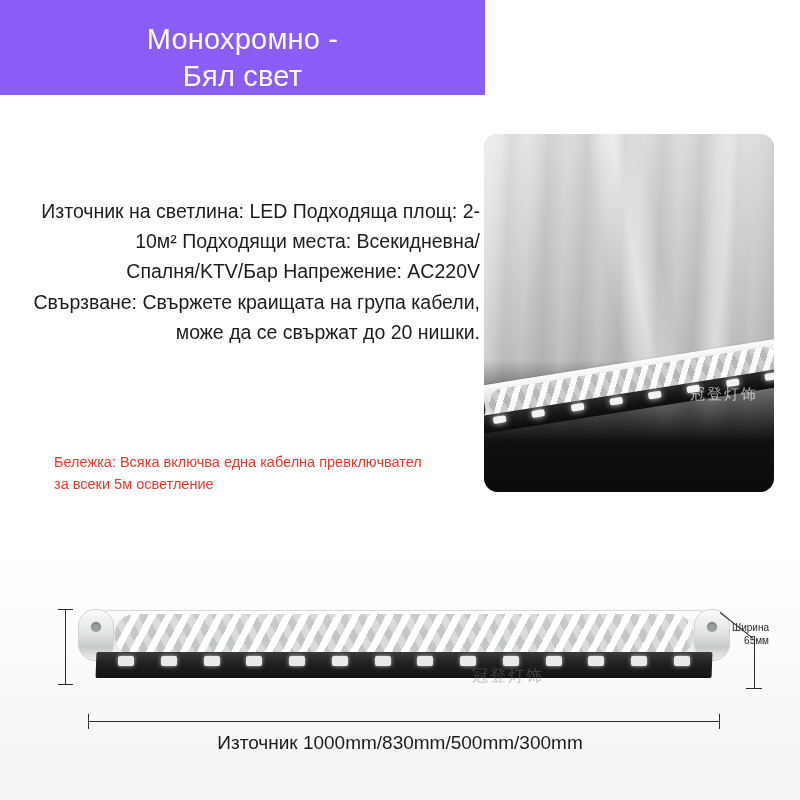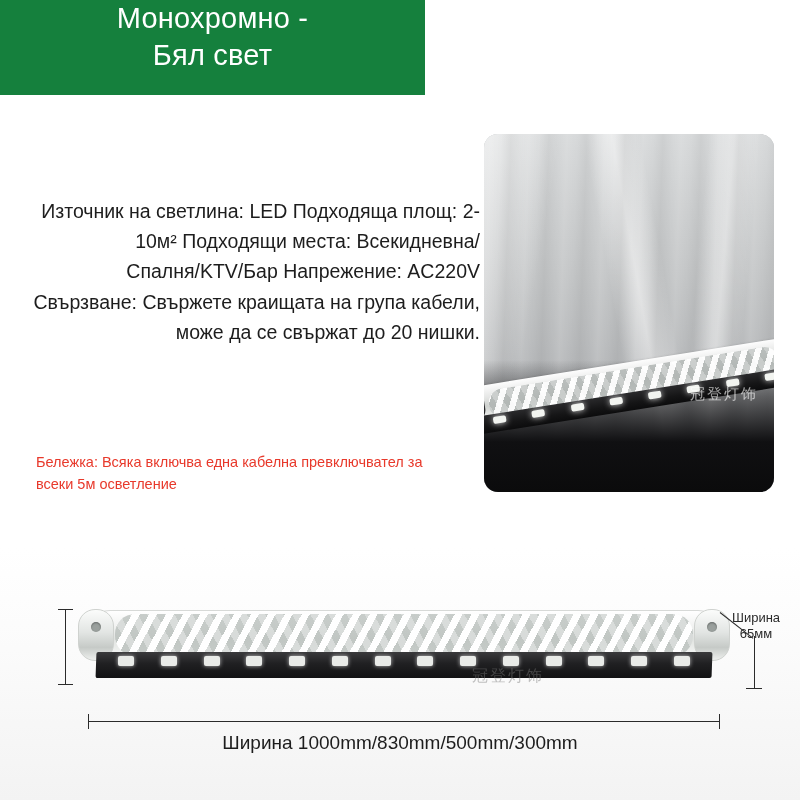--- a/index.html
+++ b/index.html
@@ -13,25 +13,25 @@
     font-family: "Liberation Sans", sans-serif;
     overflow: hidden;
     position: relative;
   }
 
   
   .header-banner {
     position: absolute;
     left: 0;
     top: 0;
-    width: 425px;
+    width: 485px;
     height: 95px;
-    background: #15803d;
+    background: #8b5cf6;
     display: flex;
-    align-items: flex-start;
+    align-items: flex-end;
     justify-content: center;
   }
   .header-banner-text {
     color: #ffffff;
     font-size: 29px;
     line-height: 1.28;
     text-align: center;
     white-space: pre-line;
     padding: 0 10px;
     letter-spacing: 0.2px;
@@ -58,20 +58,21 @@
     left: 36px;
     top: 452px;
     width: 400px;
   }
   .note-text {
     font-size: 14.5px;
     line-height: 1.5;
     color: #e8392b;
     text-align: left;
     white-space: pre-line;
+    margin-left: 18px;
   }
 
   
   .photo-card {
     position: absolute;
     left: 484px;
     top: 134px;
     width: 290px;
     height: 358px;
     border-radius: 14px;
@@ -352,26 +353,26 @@
     position: absolute;
     left: 30px;
     width: 16px;
     height: 1px;
     background: #2b2b2b;
   }
   .dim-width .tick.bot { top: 82px; }
   .width-label {
     position: absolute;
     left: 16px;
-    top: 4px;
-    font-size: 13px;
+    top: 16px;
+    font-size: 10px;
     line-height: 1.25;
     color: #2b2b2b;
     white-space: pre-line;
-    text-align: center;
+    text-align: right;
   }
 
   .length-label {
     position: absolute;
     left: 0;
     right: 0;
     top: 184px;
     text-align: center;
     font-size: 19px;
     color: #1d1d1d;
@@ -467,14 +468,14 @@
     <div class="width-label">Ширина
 65мм</div>
   </div>
 
   <div class="dim-bottom">
     <div class="tick l"></div>
     <div class="hline"></div>
     <div class="tick r"></div>
   </div>
 
-  <div class="length-label">Ширина 1000mm/830mm/500mm/300mm</div>
+  <div class="length-label">Източник 1000mm/830mm/500mm/300mm</div>
 </div>
 
 </body></html>

